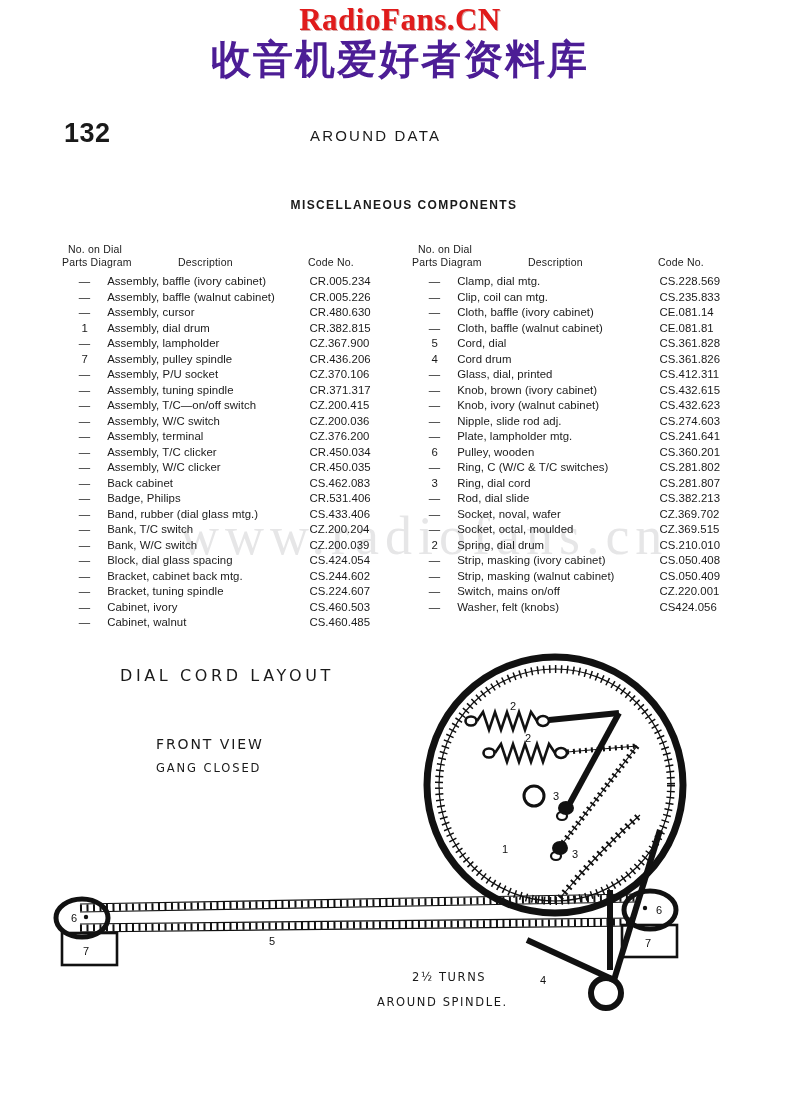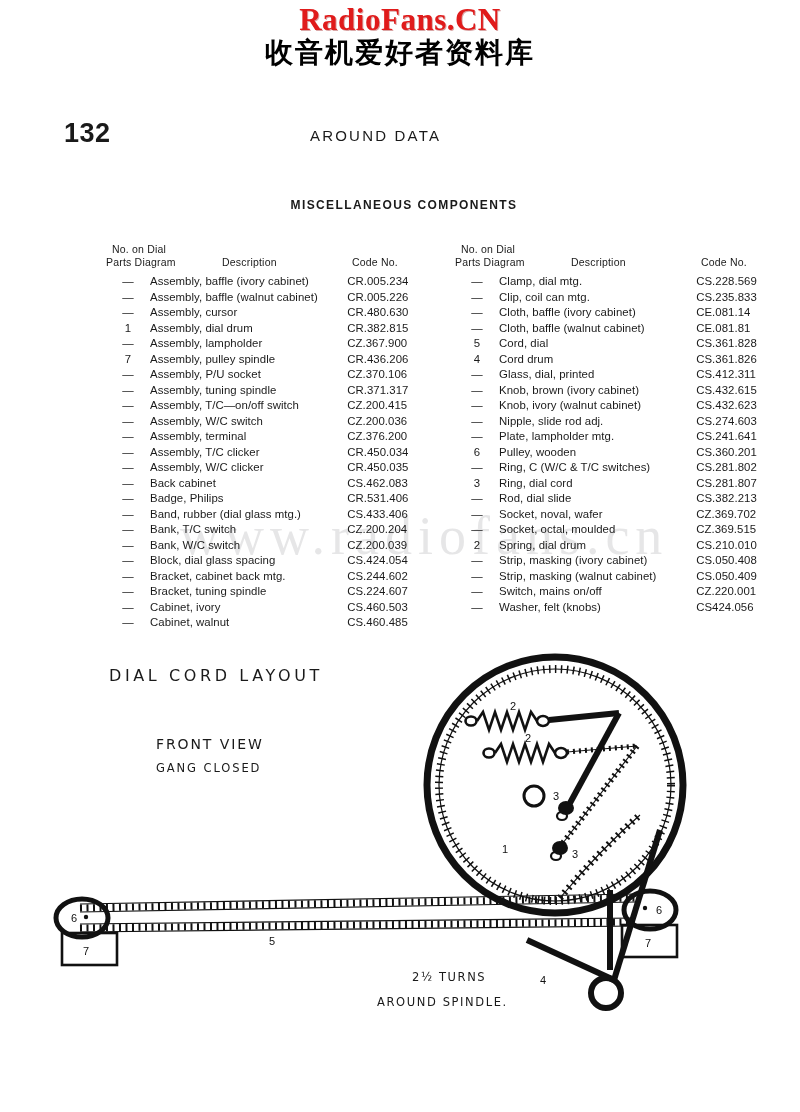--- a/index.html
+++ b/index.html
@@ -29,24 +29,24 @@
     font-family: "Liberation Serif", serif;
     font-weight: bold;
     font-size: 31px;
     color: #e01b1b;
     letter-spacing: 0.5px;
     text-shadow: 1px 1px 0 rgba(150,0,0,0.35);
   }
   .wm-cjk {
     display: block;
     margin-top: 4px;
-    font-family: Liberation Serif, serif;
+    font-family: Liberation Sans, sans-serif;
     font-weight: bold;
-    font-size: 28px;
-    color: #000000;
+    font-size: 40px;
+    color: #4c1d95;
     letter-spacing: 2px;
   }
 
   
   .wm-faint {
     position: absolute;
     left: 180px;
     top: 505px;
     font-family: "Liberation Serif", serif;
     font-size: 54px;
@@ -88,22 +88,21 @@
   
   .table-wrap {
     position: absolute;
     top: 243px;
     left: 0;
     width: 800px;
     z-index: 2;
   }
   .cols {
     display: flex;
-    gap: 12px;
-    padding-left: 44px;
+    gap: 4px;
   }
   .col {
     width: 355px;
     box-sizing: border-box;
   }
   .col.left  { margin-left: 62px; }
   .col.right { margin-left: -9px; }
 
   .hdr-line1 {
     font-size: 10.5px;
@@ -148,21 +147,21 @@
   td.c-code {
     width: 100px;
     text-align: left;
     padding-left: 4px;
   }
   .dash { letter-spacing: -1px; }
 
   
   .dcl-title {
     position: absolute;
-    left: 109px;
+    left: 120px;
     top: 666px;
     font-size: 16px;
     letter-spacing: 3.6px;
     font-family: "DejaVu Sans", sans-serif;
   }
   .dcl-sub1 {
     position: absolute;
     left: 156px;
     top: 736px;
     font-size: 14px;

